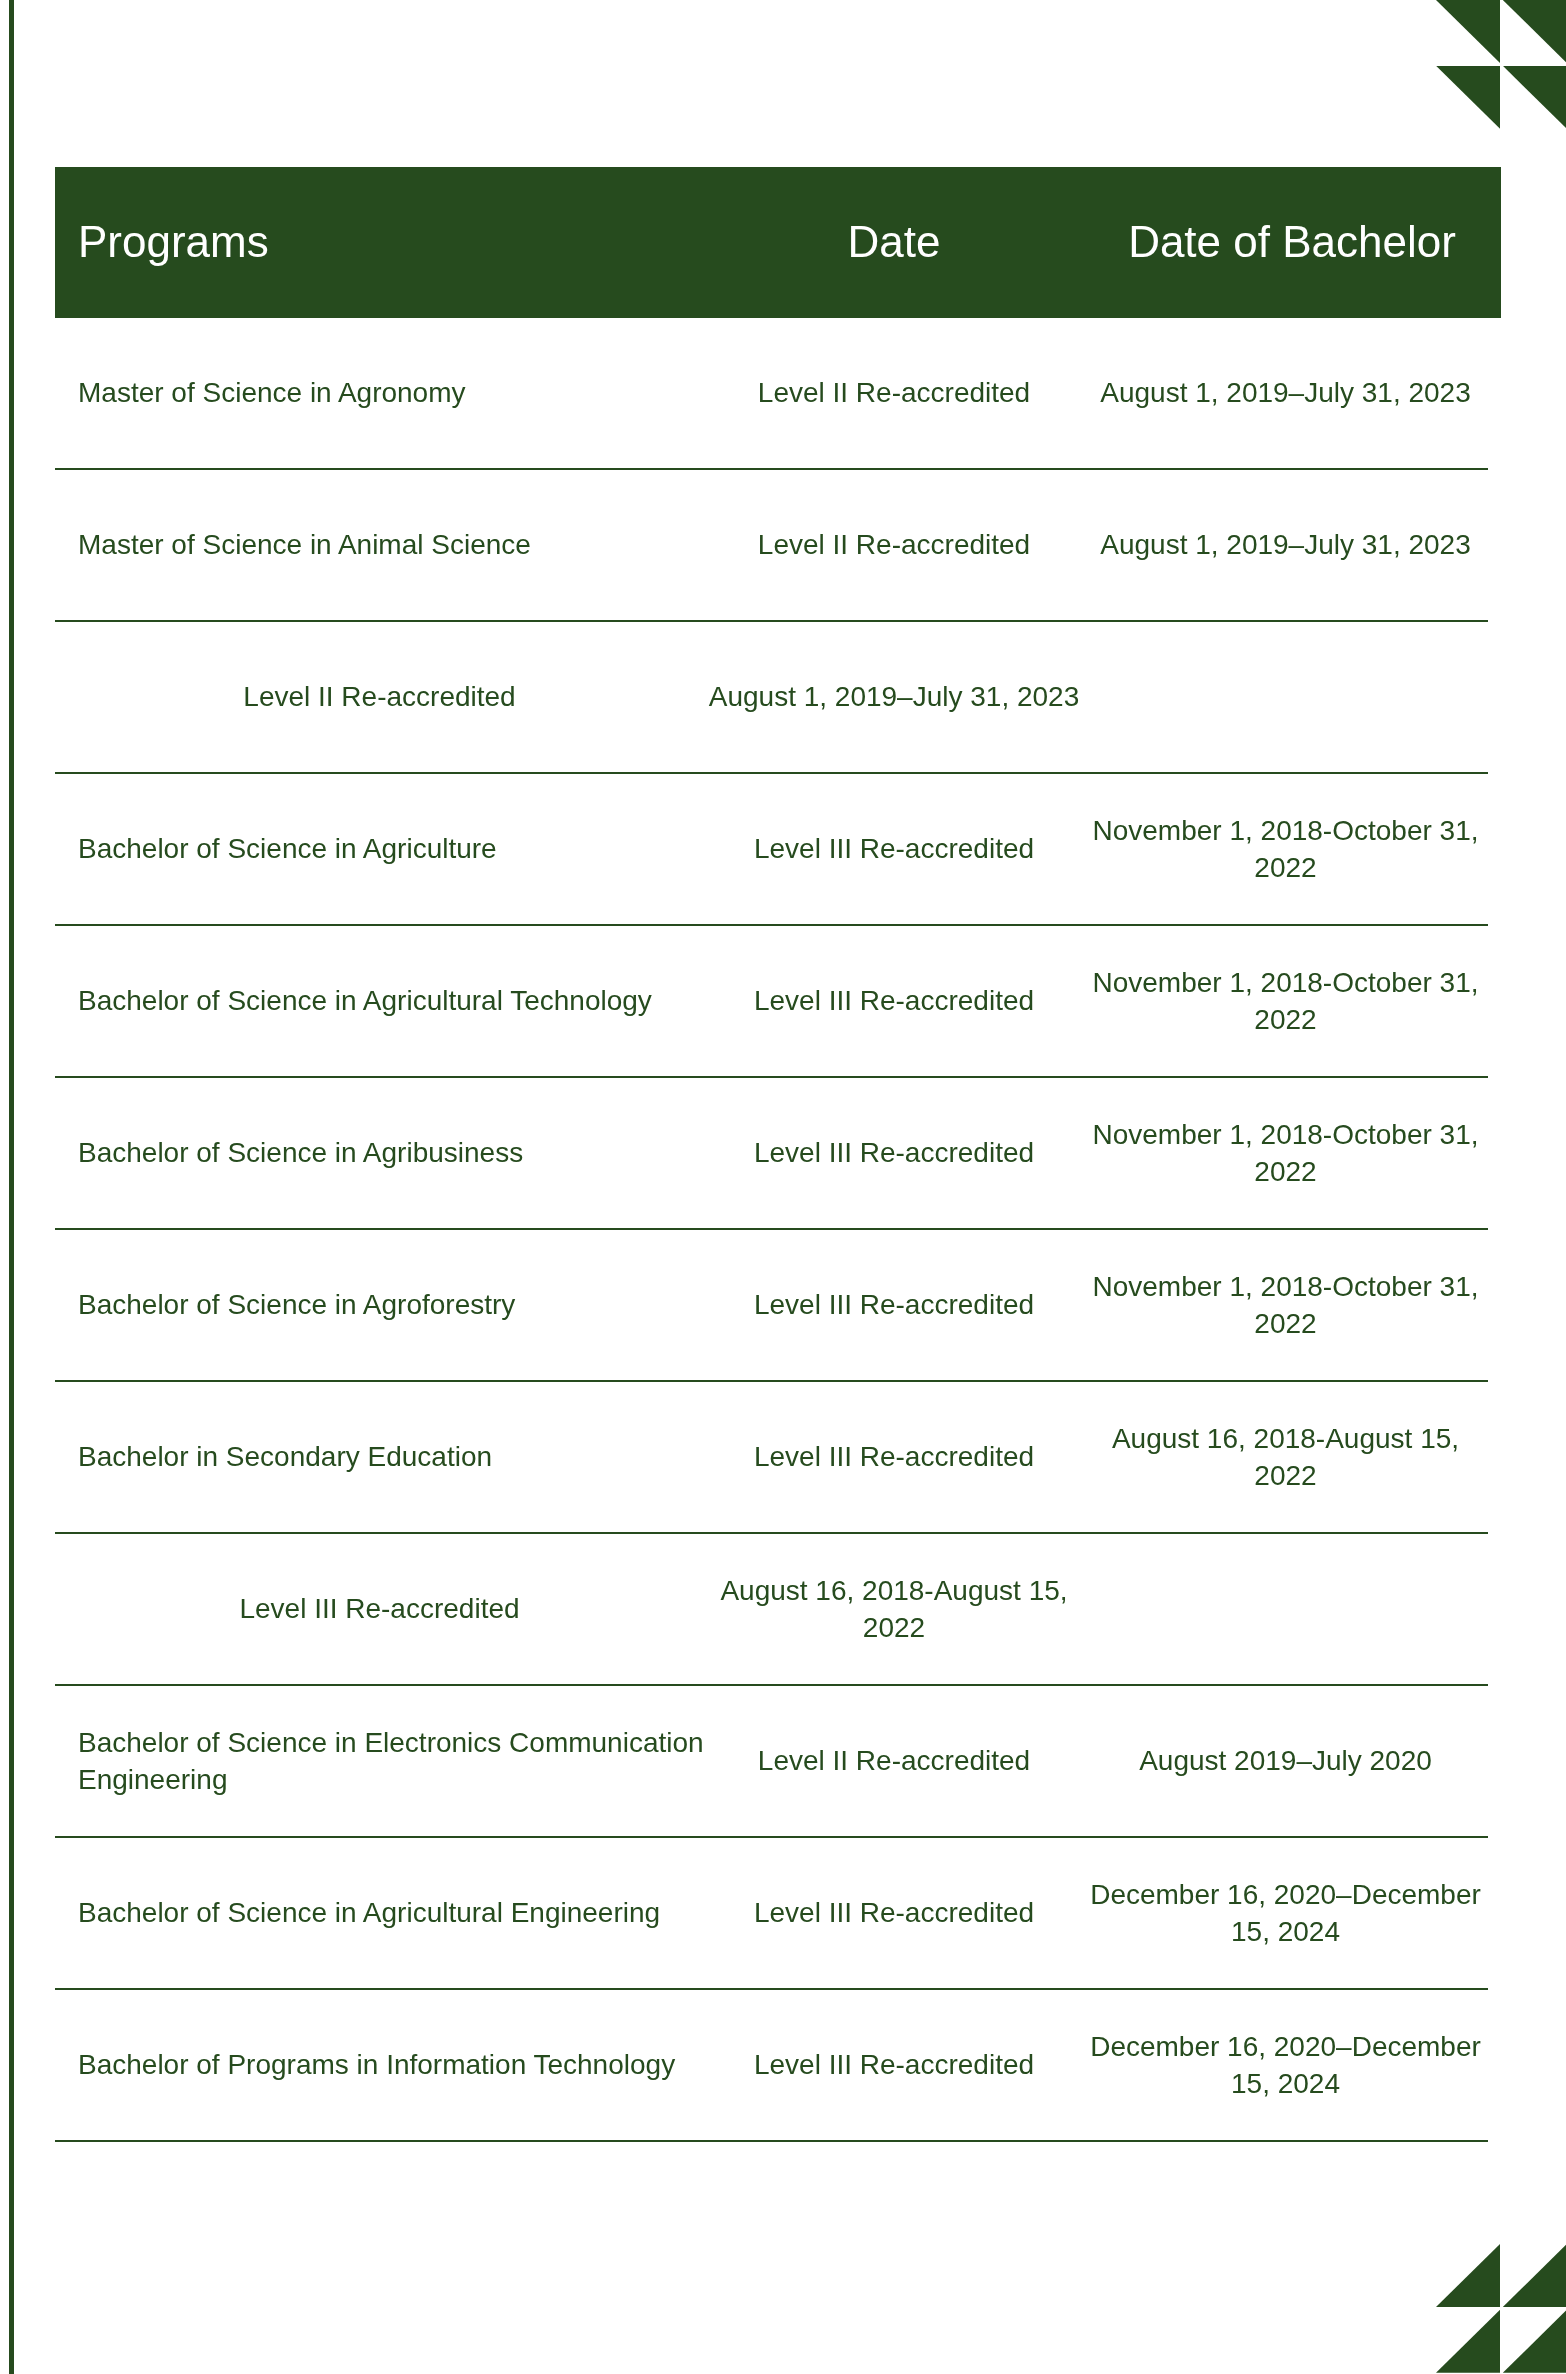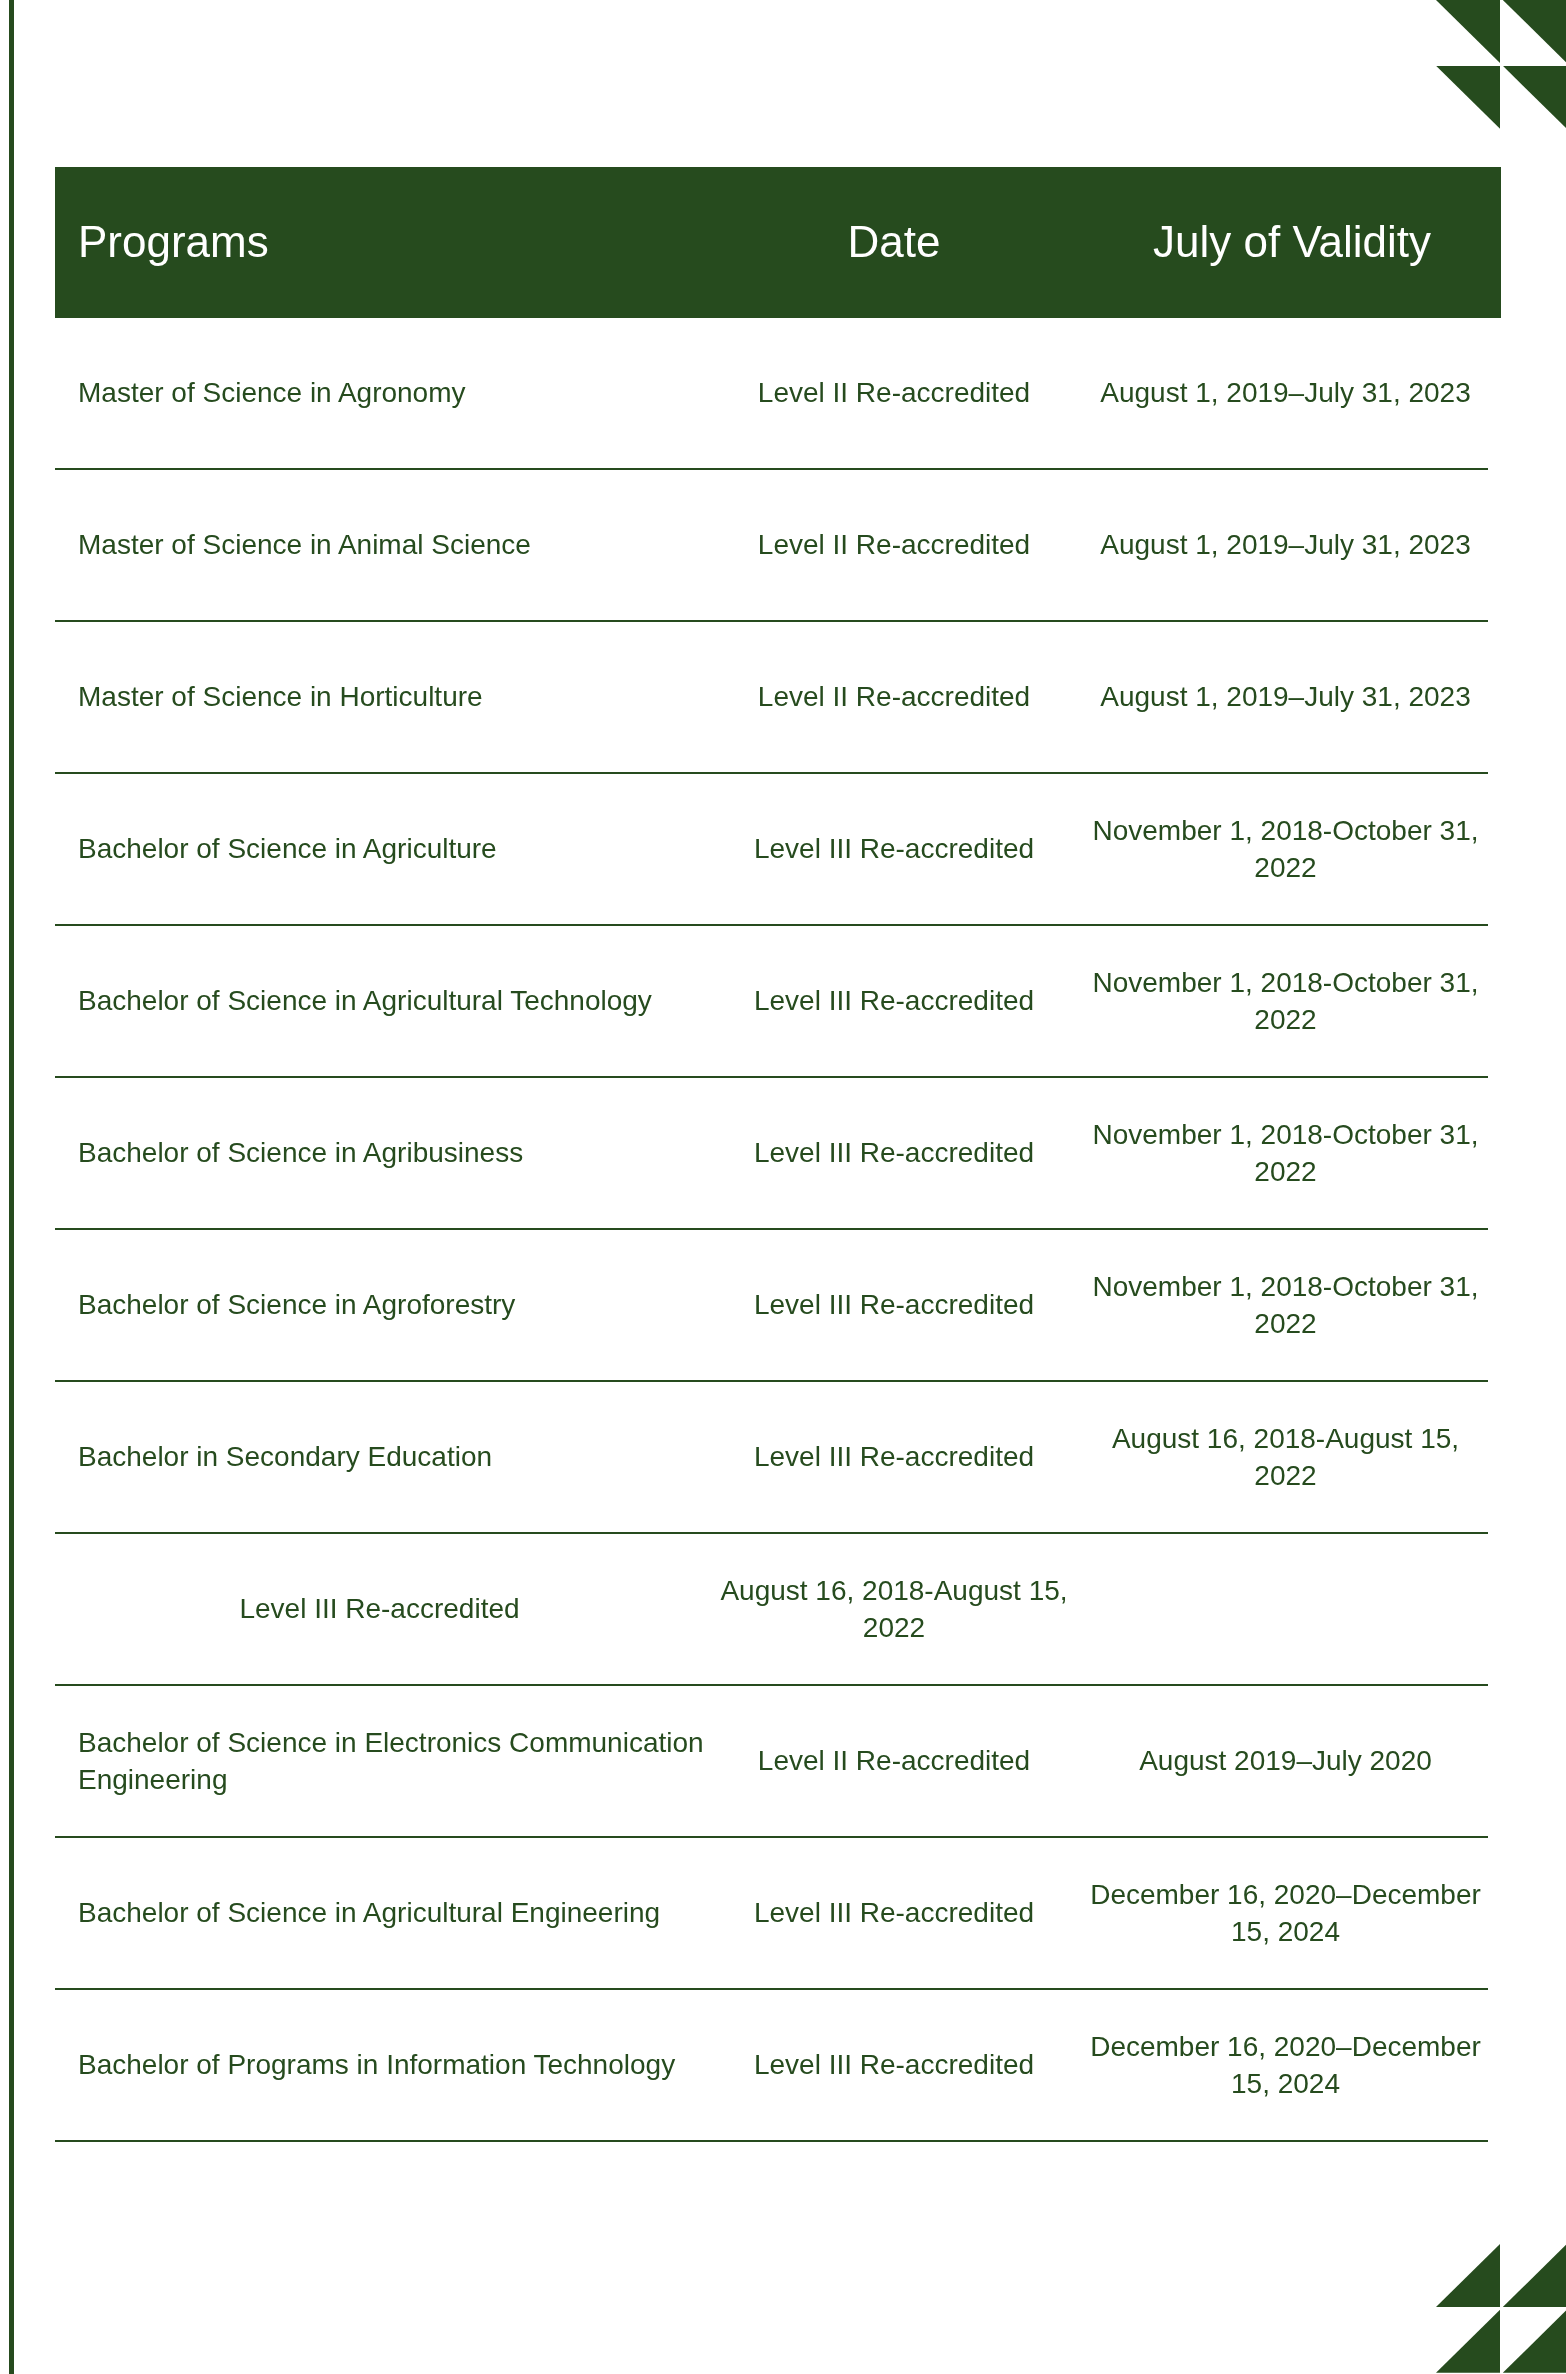--- a/index.html
+++ b/index.html
@@ -83,36 +83,35 @@
     <div class="deco-cell"></div>
     <div class="deco-cell"></div>
   </div>
 
   <div class="table">
     <div class="thead">
       <div class="th-prog">Programs</div>
       <div class="th-level">
         <div>Date</div>
       </div>
-      <div class="th-date">July of Validity</div>
+      <div class="th-date">Date of Bachelor</div>
     </div>
 
     <div class="rows">
       <div class="row">
         <div class="td-prog">Master of Science in Agronomy</div>
         <div class="td-level">Level II Re-accredited</div>
         <div class="td-date">August 1, 2019–July 31, 2023</div>
       </div>
       <div class="row">
         <div class="td-prog">Master of Science in Animal Science</div>
         <div class="td-level">Level II Re-accredited</div>
         <div class="td-date">August 1, 2019–July 31, 2023</div>
       </div>
       <div class="row">
-        <div class="td-prog">Master of Science in Horticulture</div>
         <div class="td-level">Level II Re-accredited</div>
         <div class="td-date">August 1, 2019–July 31, 2023</div>
       </div>
       <div class="row">
         <div class="td-prog">Bachelor of Science in Agriculture</div>
         <div class="td-level">Level III Re-accredited</div>
         <div class="td-date">November 1, 2018-October 31, 2022</div>
       </div>
       <div class="row">
         <div class="td-prog">Bachelor of Science in Agricultural Technology</div>

